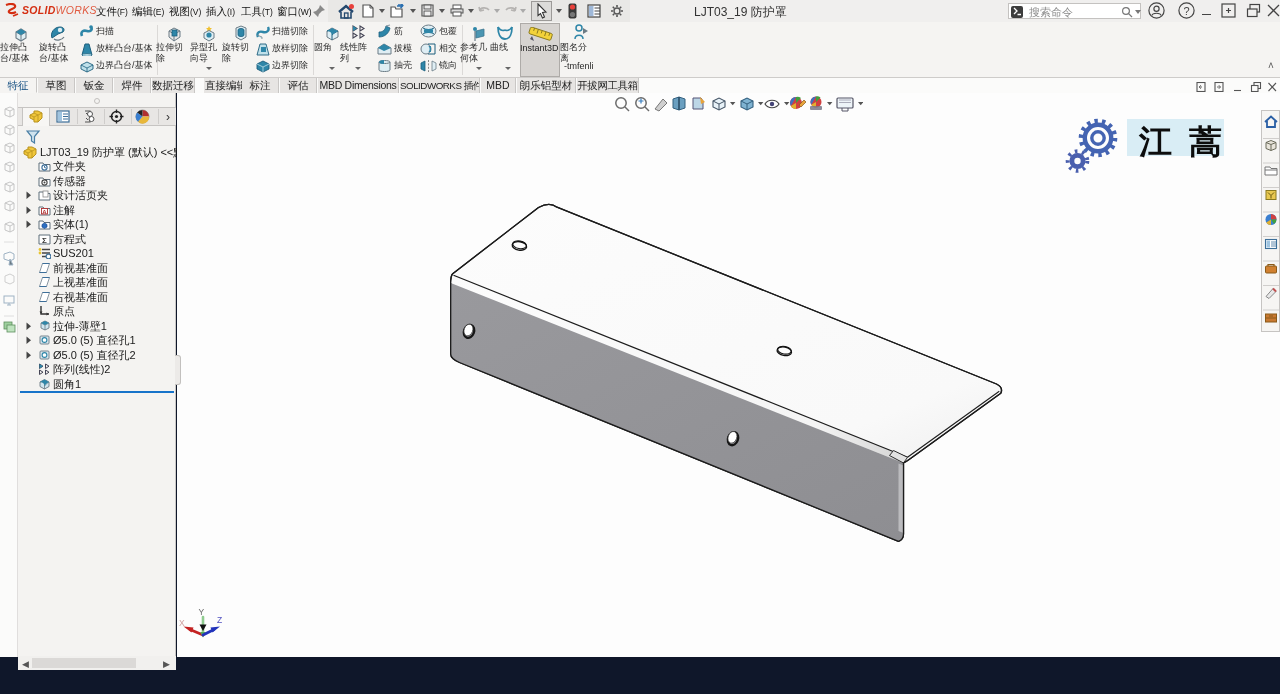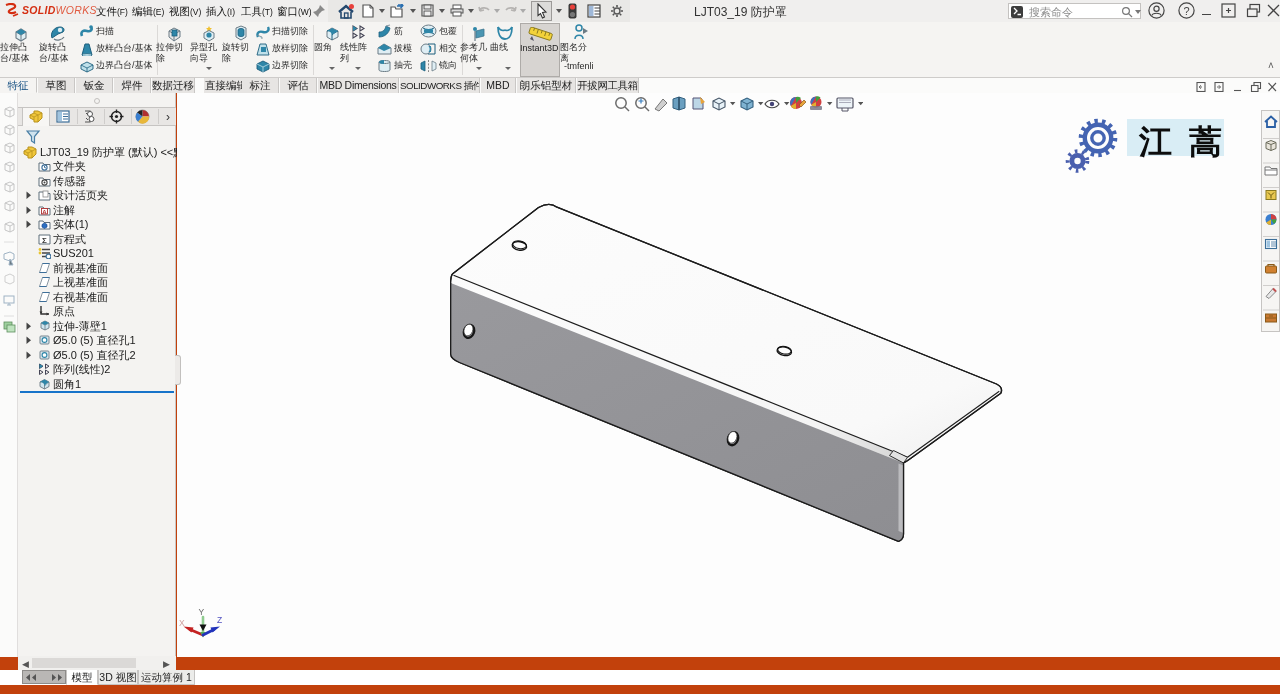--- a/index.html
+++ b/index.html
@@ -1,17 +1,17 @@
 <!DOCTYPE html>
 <html><head><meta charset="utf-8">
 <style>
 *{margin:0;padding:0;box-sizing:border-box}
 html,body{width:1280px;height:694px;overflow:hidden;font-family:"Liberation Sans",sans-serif;}
 .abs{position:absolute}
-#page{position:relative;width:1280px;height:694px;background:#c2410c}
+#page{position:relative;width:1280px;height:694px;background:#0f172a}
 
 #titlebar{position:absolute;left:0;top:0;width:1280px;height:22px;background:#f0efee;font-size:12px;color:#1a1a1a}
 #titlebar .menu{position:absolute;top:5px;color:#111;font-size:10.5px;white-space:nowrap}
 #titlebar .menu i{font-style:normal;font-size:8.5px}
 #tbpanel{position:absolute;left:328px;top:0;width:302px;height:22px;background:#e9e8e6}
 .ddown{position:absolute;top:9px;width:0;height:0;border-left:3px solid transparent;border-right:3px solid transparent;border-top:4px solid #555}
 
 #ribbon{position:absolute;left:0;top:22px;width:1280px;height:56px;background:#f5f4f2;border-bottom:1px solid #ceccca}
 .rlbl{position:absolute;font-size:9px;color:#2a2a2a;text-align:left;line-height:11px;white-space:pre-line}
 .rlbl2{position:absolute;font-size:9px;color:#2a2a2a;line-height:11px;white-space:nowrap}
@@ -745,28 +745,13 @@
       </svg>
     </div>
   </div>
 </div>
 
 <div id="hscroll">
   <div class="abs" style="left:4px;top:3px;font-size:9px;color:#555">◀</div>
   <div class="abs" style="left:14px;top:2px;width:104px;height:10px;background:#dbd9d7"></div>
   <div class="abs" style="left:145px;top:3px;font-size:9px;color:#555">▶</div>
 </div>
-<div id="bottomtabs">
-  <div class="abs" style="left:22px;top:0;width:44px;height:14px;background:#b9b7b5;border:1px solid #8d8b89"></div>
-  <svg class="abs" style="left:24px;top:3px" width="40" height="9" viewBox="0 0 40 9">
-    <g fill="#555">
-          <path d="M6 1 L2 4.5 L6 8 Z"></path>
-          <path d="M12 1 L8 4.5 L12 8 Z"></path>
-          <path d="M28 1 L32 4.5 L28 8 Z"></path>
-          <path d="M34 1 L38 4.5 L34 8 Z"></path>
-        </g>
-    <path d="M20 4.5 H20" stroke="#555"></path>
-  </svg>
-  <div class="btab" style="left:66px;width:32px;background:#fff;border-bottom:1px solid #fff">模型</div>
-  <div class="btab" style="left:98px;width:40px">3D 视图</div>
-  <div class="btab" style="left:138px;width:57px">运动算例 1</div>
-</div>
 
 </div>
 </body></html>

